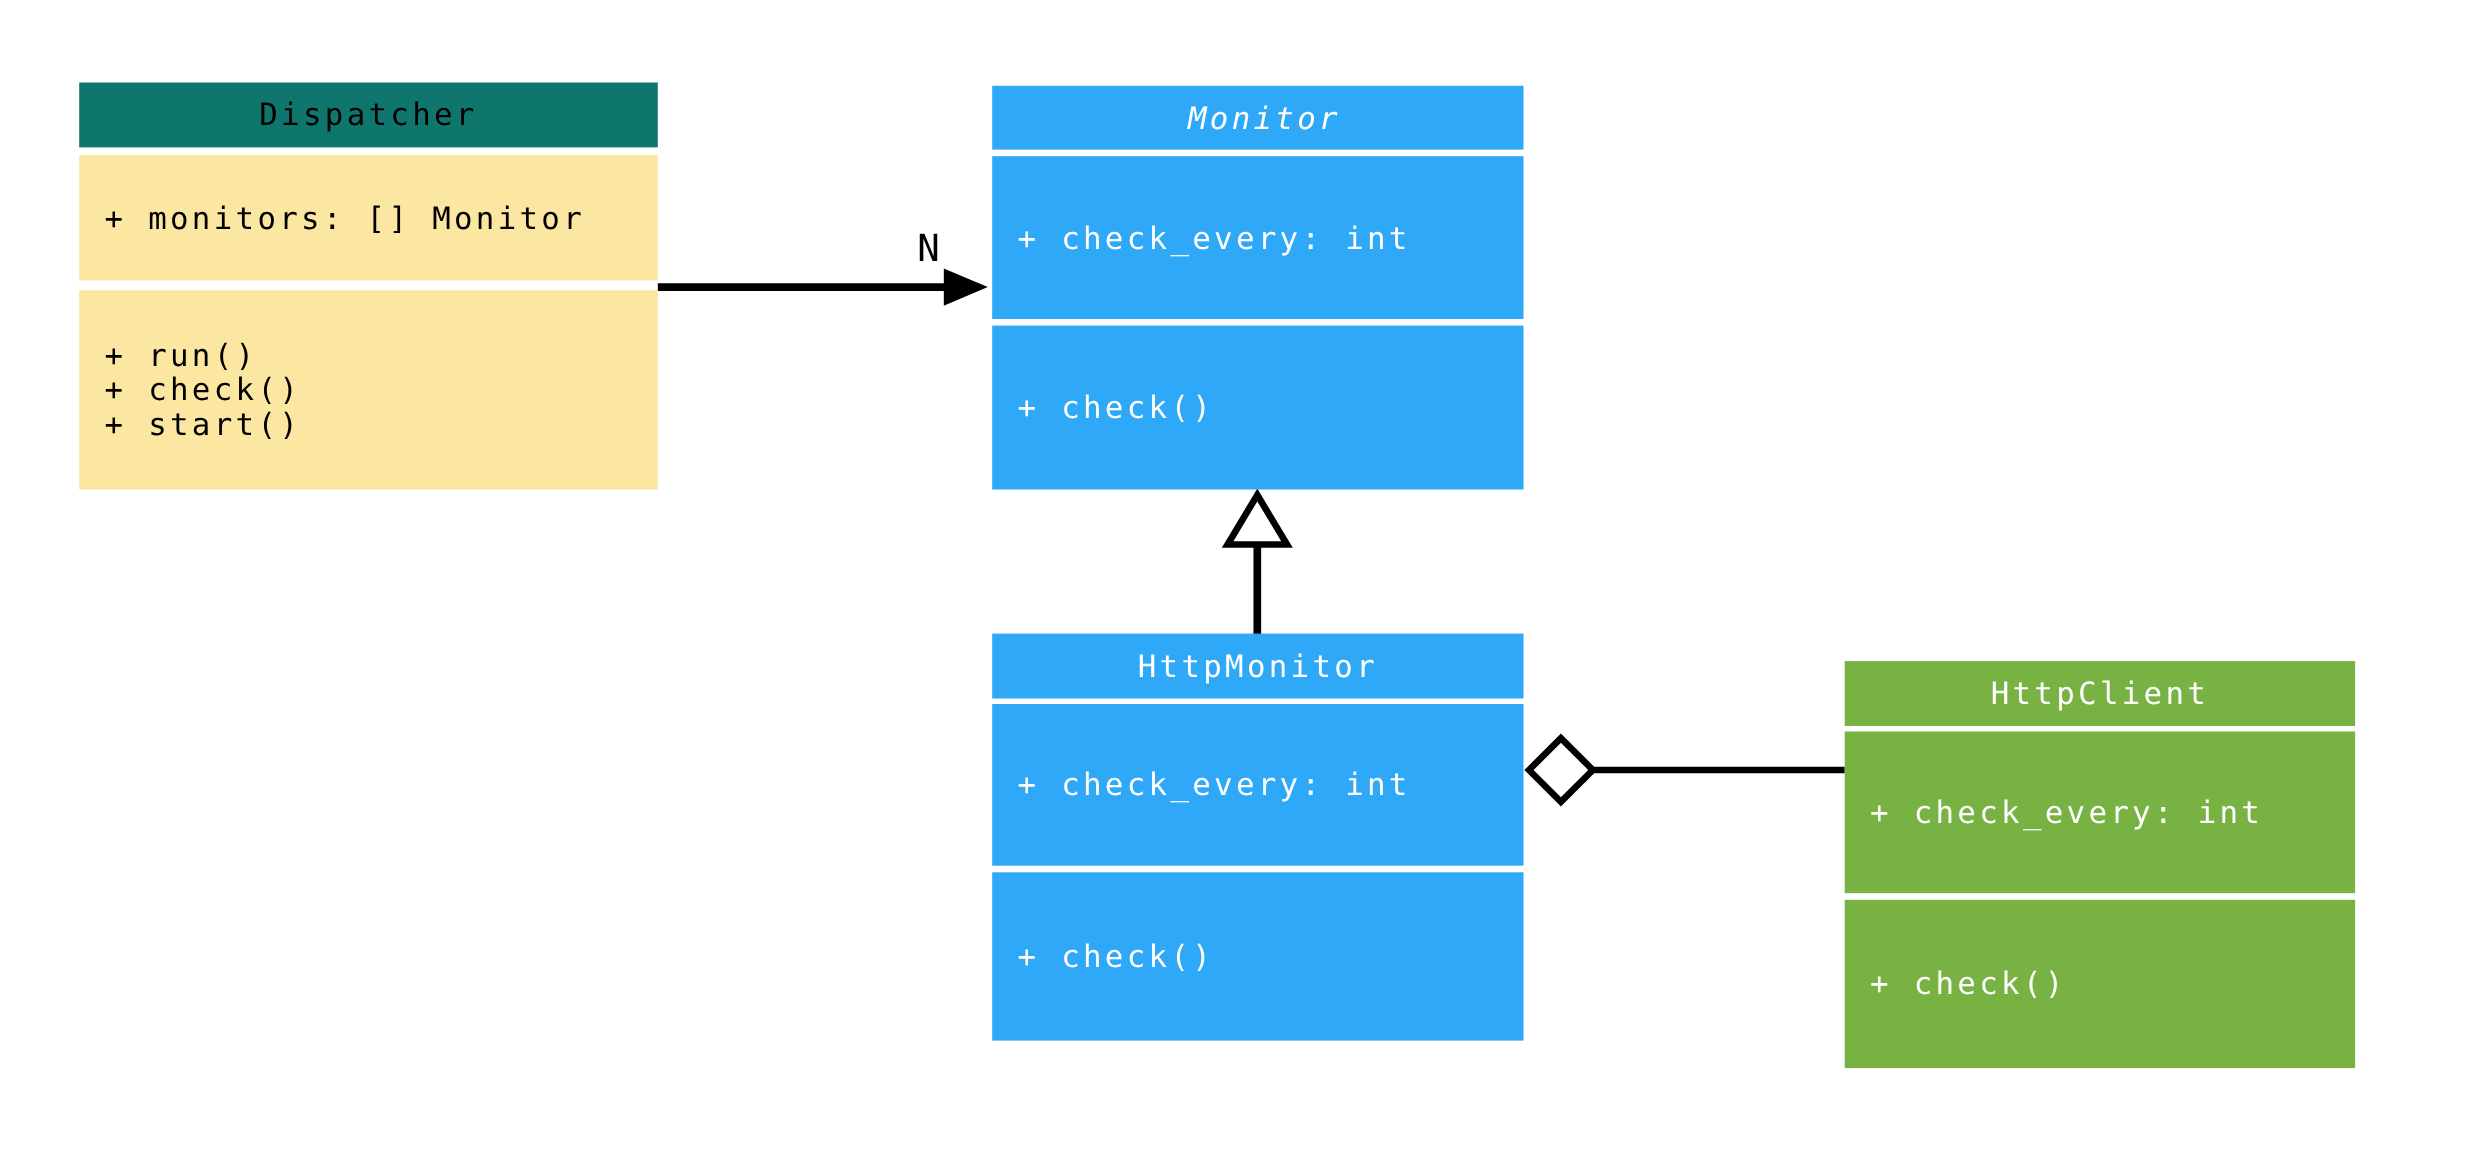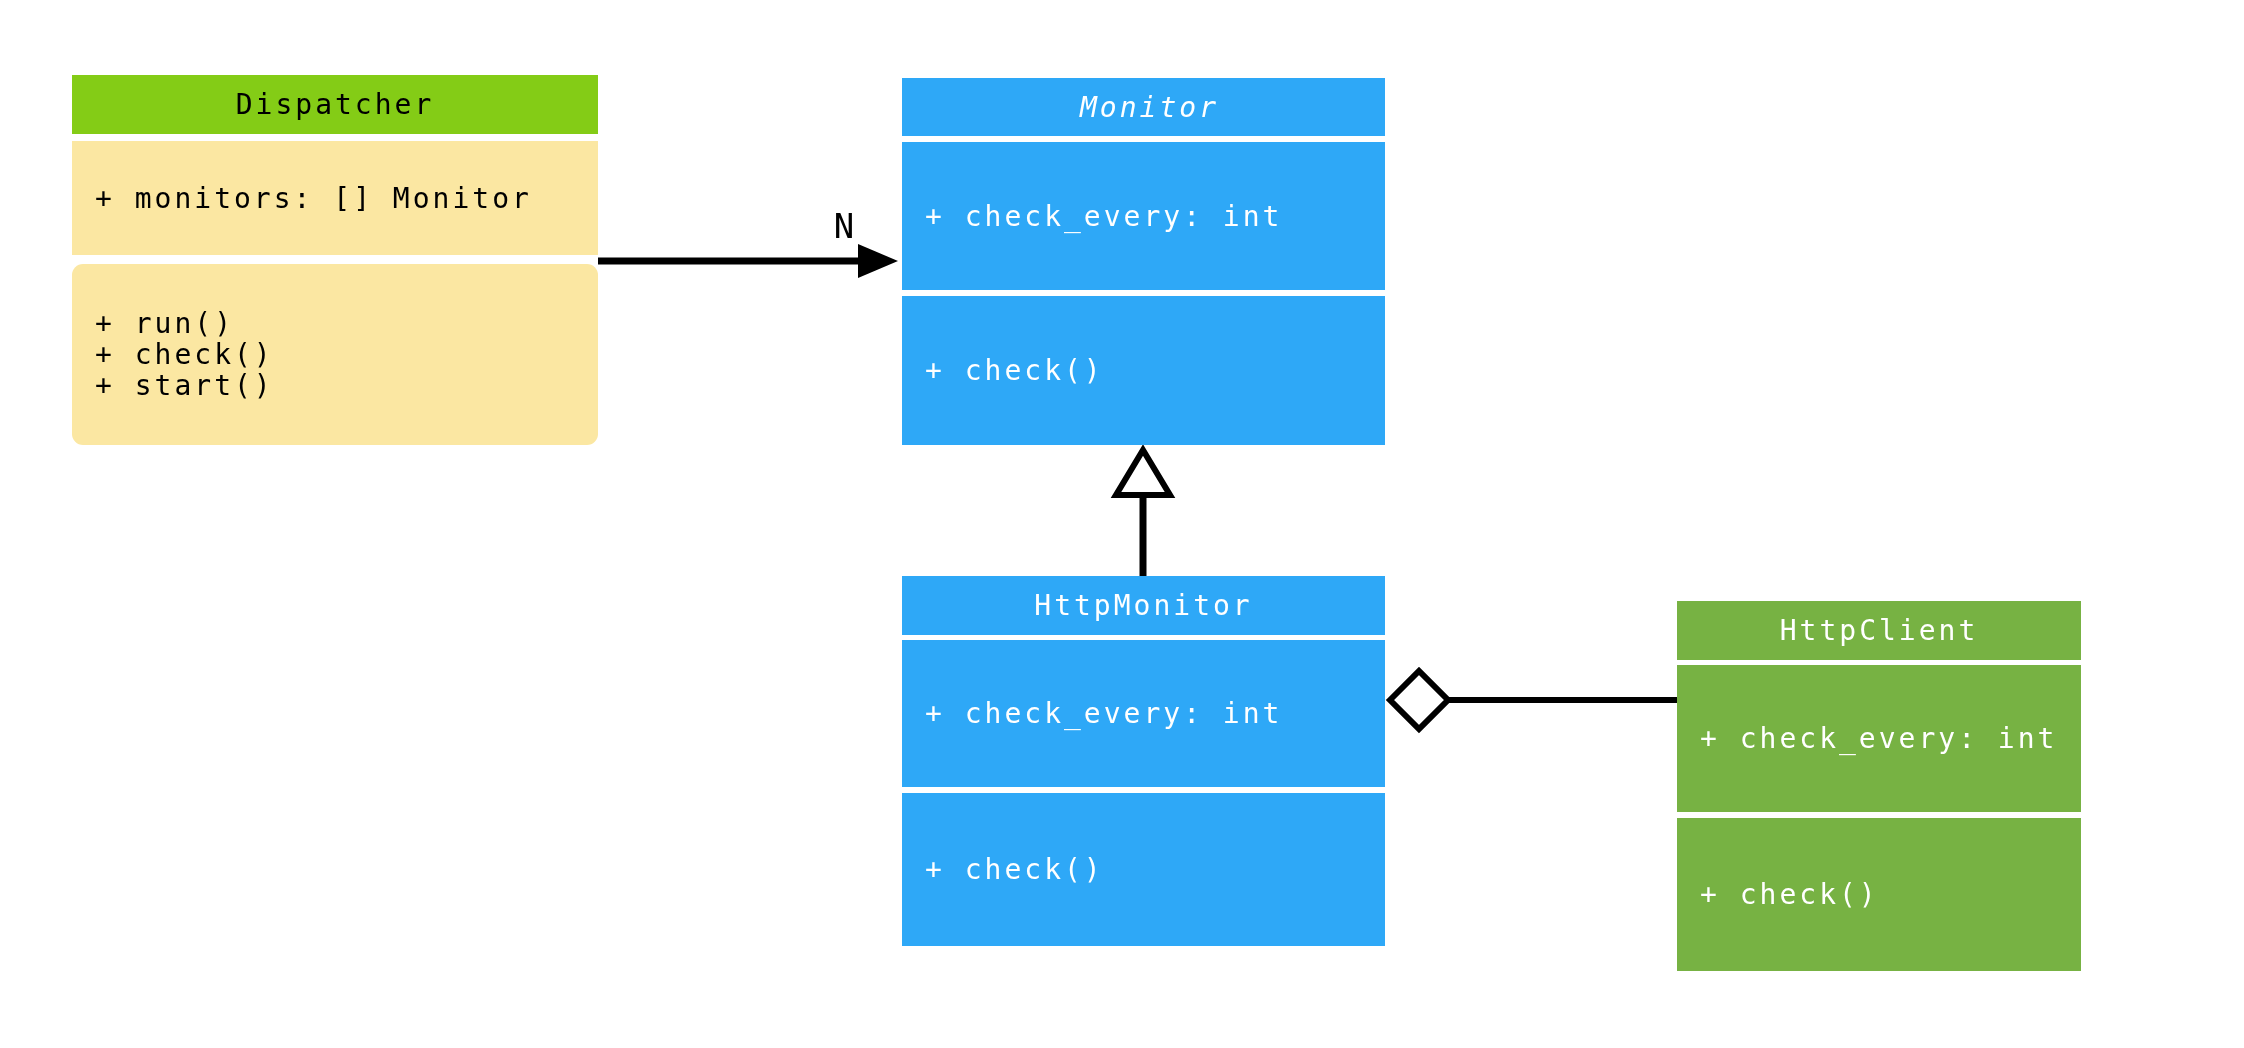--- a/index.html
+++ b/index.html
@@ -66,21 +66,21 @@
   #class-monitor .sec-attrs   { height: 148px; margin-top: 6px; }
   #class-monitor .sec-methods { height: 149px; margin-top: 6px; }
 
   
   #class-http-monitor { left: 902px; top: 576px; width: 483px; }
   #class-http-monitor .uml-title   { height: 59px; }
   #class-http-monitor .sec-attrs   { height: 147px; margin-top: 5px; }
   #class-http-monitor .sec-methods { height: 153px; margin-top: 6px; }
 
   
-  #class-http-client { left: 1677px; top: 601px; width: 404px; }
+  #class-http-client { left: 1677px; top: 601px; width: 464px; }
   #class-http-client .uml-title   { height: 59px; }
   #class-http-client .sec-attrs   { height: 147px; margin-top: 5px; }
   #class-http-client .sec-methods { height: 153px; margin-top: 6px; }
 
   
   #multiplicity-n {
     position: absolute;
     left: 826px;
     top: 206px;
     width: 36px;
@@ -103,25 +103,25 @@
     <line x1="1143" y1="493" x2="1143" y2="601" stroke="#000000" stroke-width="7"></line>
     <polygon points="1143,450 1116,495 1170,495" fill="#ffffff" stroke="#000000" stroke-width="6" stroke-linejoin="miter"></polygon>
 
     <polygon points="1390,700 1419,671 1448,700 1419,729" fill="#ffffff" stroke="#000000" stroke-width="6" stroke-linejoin="miter"></polygon>
     <line x1="1448" y1="700" x2="1677" y2="700" stroke="#000000" stroke-width="6"></line>
   </svg>
 
   <div id="multiplicity-n">N</div>
 
   <div class="uml-class" id="class-dispatcher">
-    <div class="uml-section uml-title dark-text" style="background-color: #84cc16;">Dispatcher</div>
+    <div class="uml-section uml-title dark-text" style="background-color: #0f766e;">Dispatcher</div>
     <div class="uml-section uml-members sec-attrs dark-text" style="background-color: rgb(251, 231, 162);">
       <div class="member-line">+ monitors: [] Monitor</div>
     </div>
-    <div class="uml-section uml-members sec-methods dark-text" style="background-color: rgb(251, 231, 162); border-radius: 11px;">
+    <div class="uml-section uml-members sec-methods dark-text" style="background-color: rgb(251, 231, 162);">
       <div class="member-line">+ run()</div>
       <div class="member-line">+ check()</div>
       <div class="member-line">+ start()</div>
     </div>
   </div>
 
   <div class="uml-class" id="class-monitor">
     <div class="uml-section uml-title light-text abstract-title" style="background-color: rgb(46, 168, 247); padding-left: 12px;">Monitor</div>
     <div class="uml-section uml-members sec-attrs light-text" style="background-color: rgb(46, 168, 247);">
       <div class="member-line">+ check_every: int</div>

